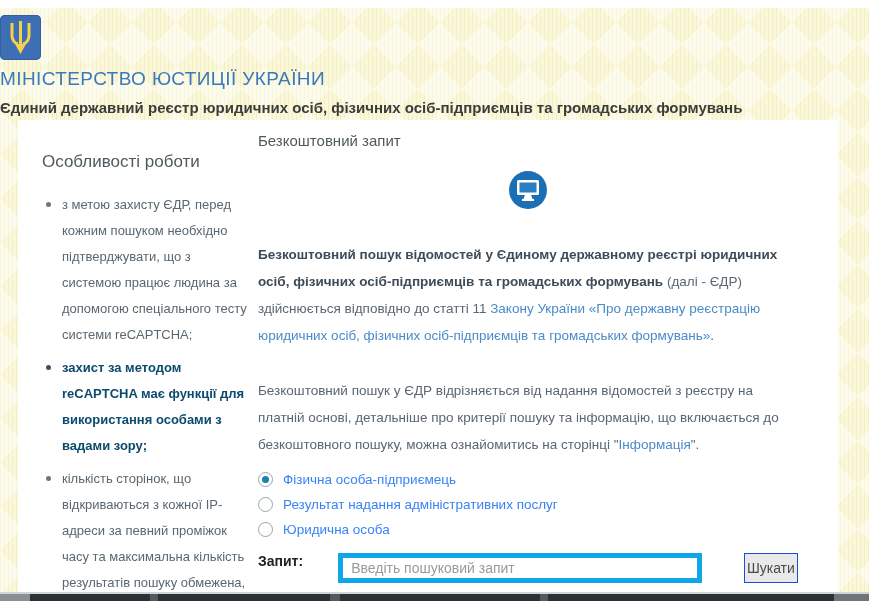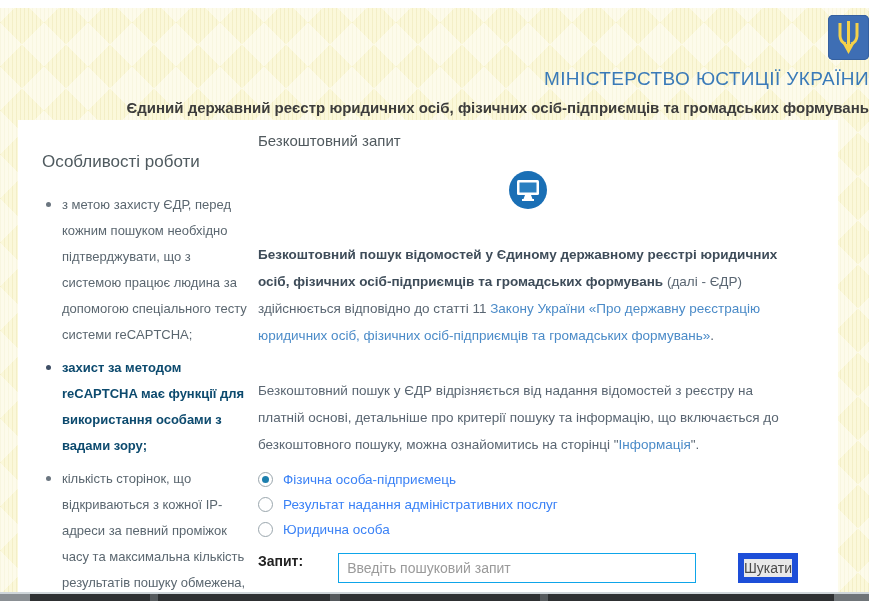--- a/index.html
+++ b/index.html
@@ -14,21 +14,21 @@
     background-image:
       linear-gradient(45deg, rgba(255,255,255,.45) 25%, transparent 25%, transparent 75%, rgba(255,255,255,.45) 75%),
       linear-gradient(-45deg, rgba(255,255,255,.45) 25%, transparent 25%, transparent 75%, rgba(255,255,255,.45) 75%),
       repeating-linear-gradient(90deg, rgba(225,214,150,.28) 0 1px, transparent 1px 4px);
     background-size:44px 44px, 44px 44px, auto;
     overflow:hidden;
   }
   .top-strip { position:absolute; left:0; top:0; width:100%; height:8px; background:#ffffff; }
 
   
-  .header { position:absolute; left:0; top:8px; width:100%; text-align:right; }
+  .header { position:absolute; left:0; top:8px; width:100%; text-align:left; }
   .emblem {
     display:inline-block; margin-top:7px;
     width:41px; height:45px; background:#3e6eb4;
     border-radius:5px;
     box-shadow:0 0 0 1px #35609f inset;
   }
   .site-title {
     margin-top:4px;
     font-size:19px; letter-spacing:.4px;
     color:#3a7ab8; font-weight:400;
@@ -84,28 +84,28 @@
   .radio-row.selected .radio-dot::after {
     content:""; position:absolute; left:3px; top:3px;
     width:7px; height:7px; border-radius:50%; background:#1c7fae;
   }
   .radio-label { font-size:13.5px; color:#3b82f6; }
 
   
   .search-row { margin-top:16px; display:flex; align-items:flex-start;gap:27px; }
   .search-label { font-size:14px; font-weight:bold; color:#222; margin-right:8px; }
   .search-input {
-    width:420px; height:30px; border:1px solid #0ea5e9; background:#fff;
+    width:420px; height:30px; border:5px solid #0ea5e9; background:#fff;
     padding:0 8px; font-size:14px; color:#333;
     font-family:"Liberation Sans","DejaVu Sans",sans-serif; outline:none;
   }
   .search-input::placeholder { color:#9a9a9a; }
   .search-btn {
     margin-left:15px; width:63px; height:30px;
-    background:#e9e9e9; border:6px solid #1d4ed8;
+    background:#e9e9e9; border:1px solid #1d4ed8;
     font-size:14px; color:#4a4a4a; cursor:pointer;
     font-family:"Liberation Sans","DejaVu Sans",sans-serif;
   }
 
   
   .bottom-line { position:absolute; left:0; bottom:7px; width:100%; height:2px; background:#cfd6da; }
   .bottom-bar  {
     position:absolute; left:0; bottom:0; width:100%; height:7px;
     background:linear-gradient(90deg,
       #8a8f93 0 30px, #2e3032 30px 150px, #55595c 150px 158px,

